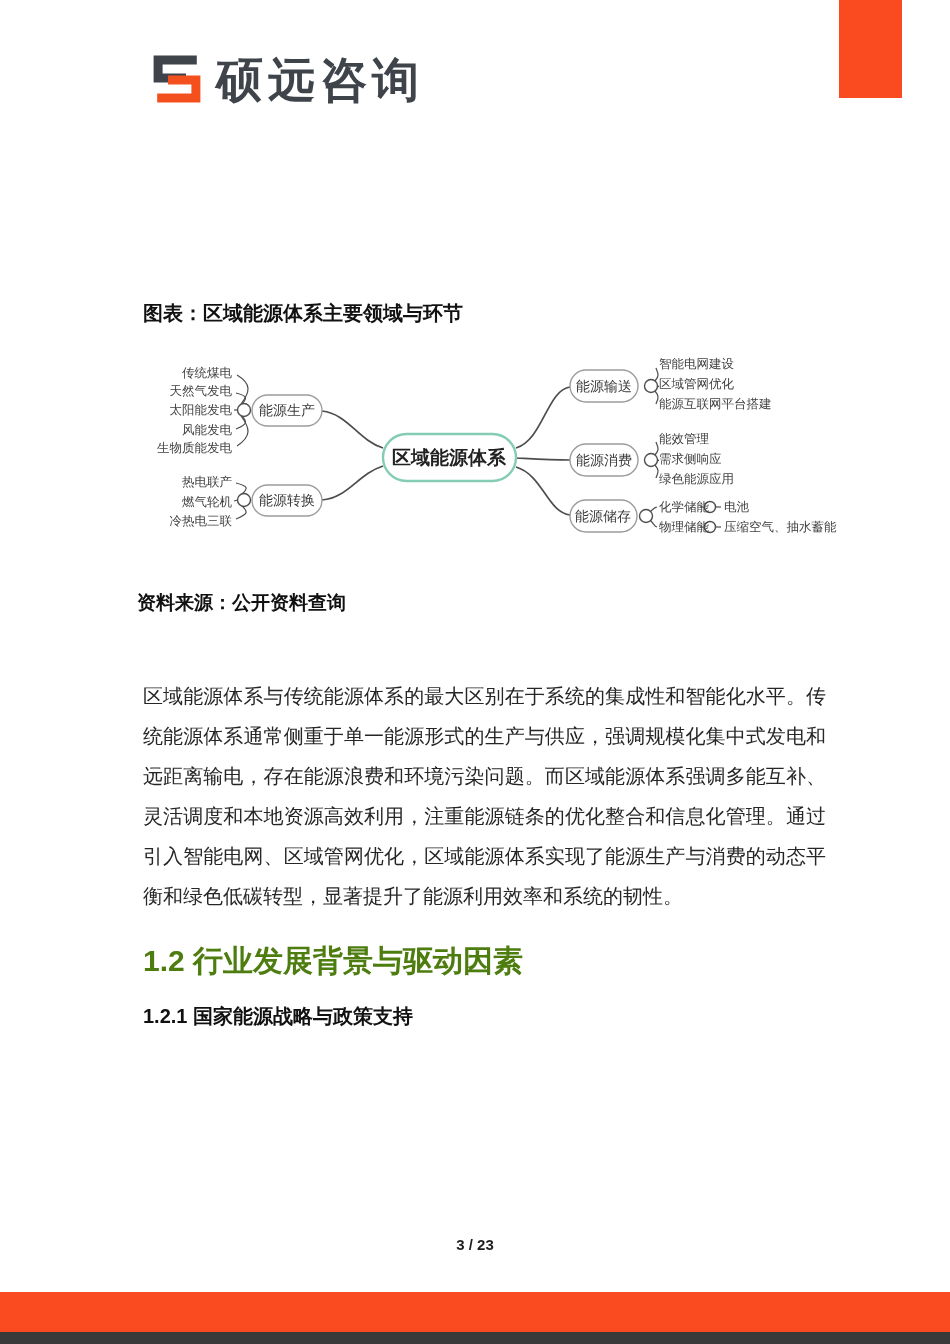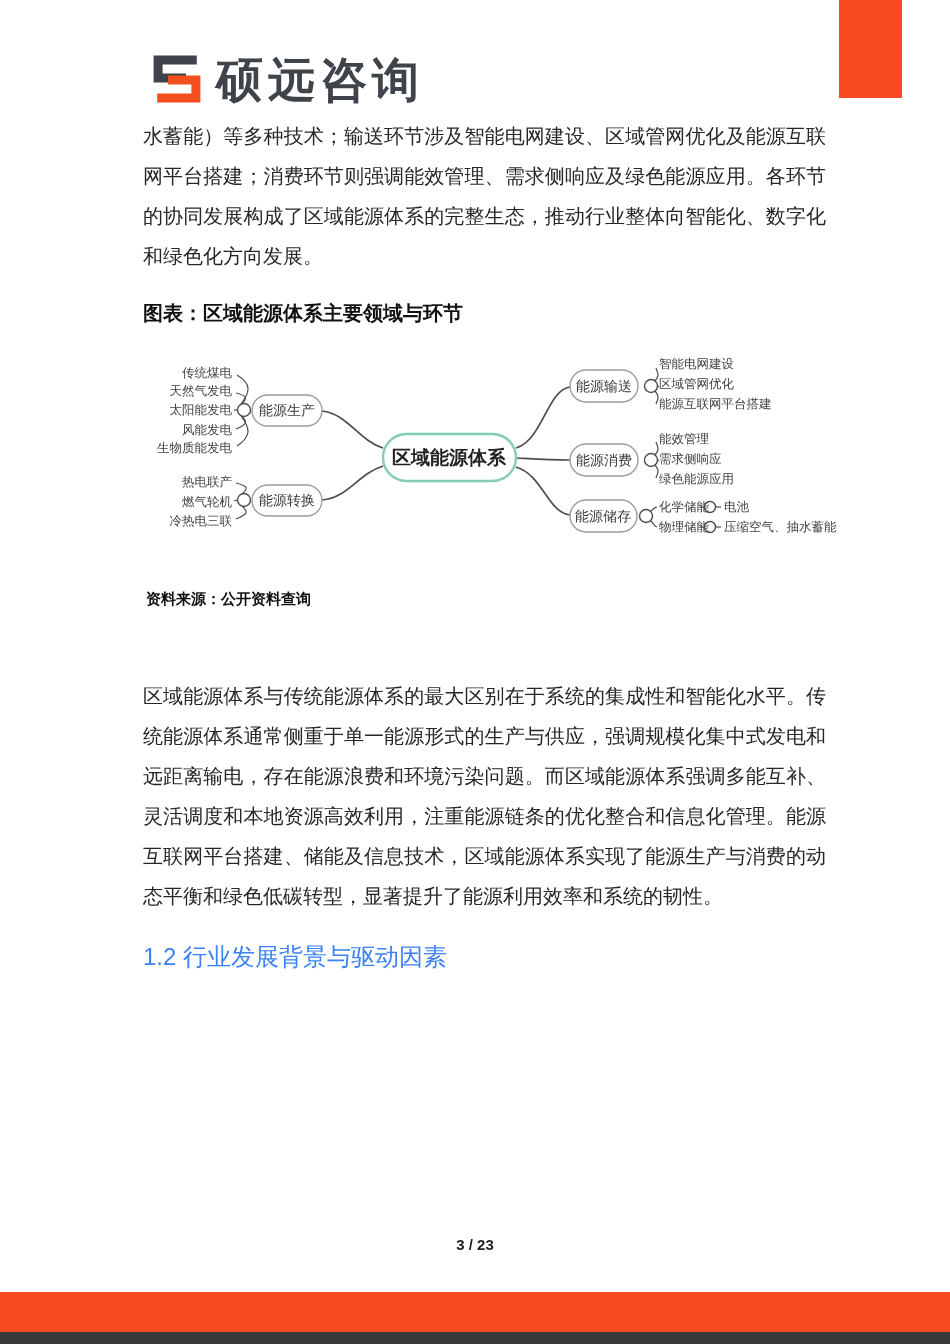--- a/index.html
+++ b/index.html
@@ -24,27 +24,27 @@
   }
   .p1 { top:116px; }
   .p2 { top:676px; }
   .p3 { top:1034px; }
 
   .fig-title {
     position:absolute; left:143px; top:300px; width:683px; 
     font-size:20px; font-weight:700; color:#111;
   }
   .source-note {
-    position:absolute; left:146px; top:590px;
-    font-size:15px; font-weight:700; color:#111;
+    position:absolute; left:137px; top:590px;
+    font-size:19px; font-weight:700; color:#111;
   }
   .h-sub { position:absolute; left:143px; font-size:20px; font-weight:700; color:#111; }
   .h113 { top:647px; }
   .h121 { top:1003px; }
-  .h-main { position:absolute; left:143px; top:941px; font-size:24px; font-weight:400; color:#3b82f6; }
+  .h-main { position:absolute; left:143px; top:941px; font-size:30px; font-weight:700; color:#4d7c0f; }
 
   
   .mindmap { position:absolute; left:140px; top:348px; }
   .mm-curve { fill:none; stroke:#4d4d4d; stroke-width:1.7; }
   .mm-fan { fill:none; stroke:#4d4d4d; stroke-width:1.2; }
   .mm-node { fill:#ffffff; stroke:#9c9c9c; stroke-width:1.4; }
   .mm-center-node { fill:#ffffff; stroke:#85ccb4; stroke-width:2.4; }
   .mm-junction { fill:#ffffff; stroke:#4d4d4d; stroke-width:1.4; }
   .mm-label { font-size:14px; fill:#3a3a3a; text-anchor:middle; }
   .mm-center-label { font-size:19px; font-weight:700; fill:#222222; text-anchor:middle; }
@@ -67,21 +67,20 @@
 
   <div class="logo">
     <svg class="logo-mark" viewBox="0 0 60 60">
       <path d="M4 4 H52 V14 H14 V24 H40 V34 H4 Z" fill="#3f434a"></path>
       <path d="M56 26 V56 H8 V46 H46 V36 H20 V26 Z" fill="#f4501e"></path>
     </svg>
     <div class="logo-text">硕远咨询</div>
   </div>
   <div class="corner-rect"></div>
 
-  <div class="para p1">水蓄能）等多种技术；输送环节涉及智能电网建设、区域管网优化及能源互联网平台搭建；消费环节则强调能效管理、需求侧响应及绿色能源应用。各环节的协同发展构成了区域能源体系的完整生态，推动行业整体向智能化、数字化和绿色化方向发展。</div>
 
   <div class="fig-title">图表：区域能源体系主要领域与环节</div>
 
   <svg class="mindmap" width="715" height="200" viewBox="140 348 715 200">
 
     <g>
       <path class="mm-curve" d="M383,448 C358,440 348,414 322,411"></path>
       <path class="mm-curve" d="M383,466 C358,474 348,498 322,500"></path>
       <path class="mm-curve" d="M516,448 C543,440 547,390 570,387"></path>
       <path class="mm-curve" d="M516,458 C535,459 550,460 570,460"></path>
@@ -164,21 +163,22 @@
     <text class="mm-leaf anchor-start" x="659" y="483">绿色能源应用</text>
 
     <text class="mm-leaf anchor-start" x="659" y="511">化学储能</text>
     <text class="mm-leaf anchor-start" x="724" y="511">电池</text>
     <text class="mm-leaf anchor-start" x="659" y="531">物理储能</text>
     <text class="mm-leaf anchor-start" x="724" y="531">压缩空气、抽水蓄能</text>
   </svg>
 
   <div class="source-note">资料来源：公开资料查询</div>
 
-  <div class="para p2">区域能源体系与传统能源体系的最大区别在于系统的集成性和智能化水平。传统能源体系通常侧重于单一能源形式的生产与供应，强调规模化集中式发电和远距离输电，存在能源浪费和环境污染问题。而区域能源体系强调多能互补、灵活调度和本地资源高效利用，注重能源链条的优化整合和信息化管理。能源互联网平台搭建、储能及信息技术，区域能源体系实现了能源生产与消费的动态平衡和绿色低碳转型，显著提升了能源利用效率和系统的韧性。</div>
+  <div class="para p2">区域能源体系与传统能源体系的最大区别在于系统的集成性和智能化水平。传统能源体系通常侧重于单一能源形式的生产与供应，强调规模化集中式发电和远距离输电，存在能源浪费和环境污染问题。而区域能源体系强调多能互补、灵活调度和本地资源高效利用，注重能源链条的优化整合和信息化管理。通过引入智能电网、区域管网优化，区域能源体系实现了能源生产与消费的动态平衡和绿色低碳转型，显著提升了能源利用效率和系统的韧性。</div>
 
   <div class="h-main">1.2 行业发展背景与驱动因素</div>
+  <div class="h-sub h121">1.2.1 国家能源战略与政策支持</div>
 
   <div class="footer-page">3 / 23</div>
   <div class="bar-orange"></div>
   <div class="bar-dark"></div>
 
 </div>
 
 </body></html>

